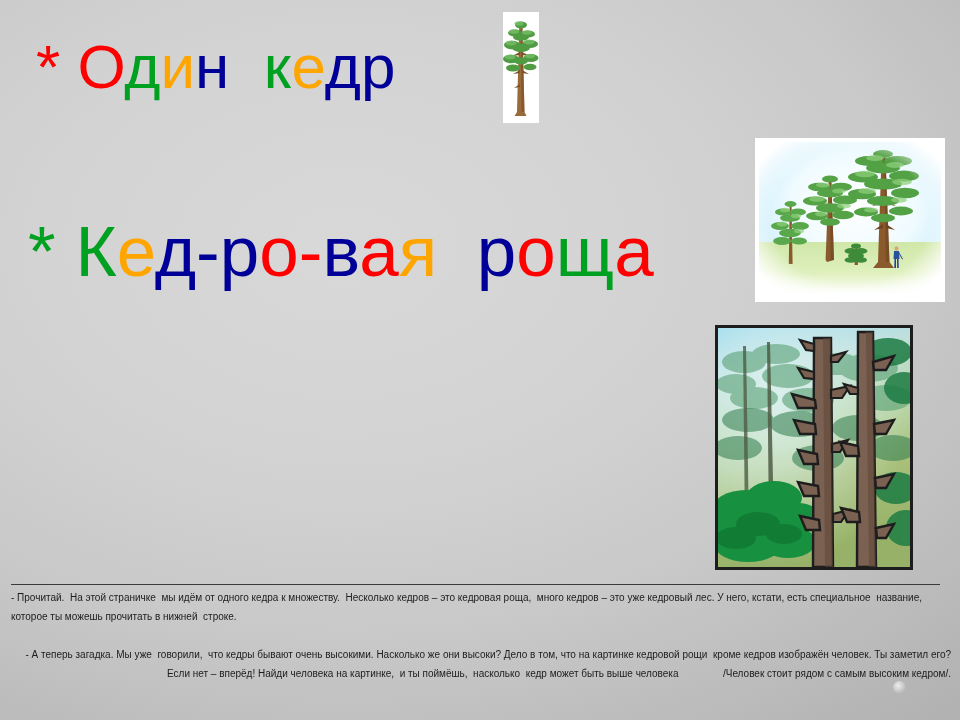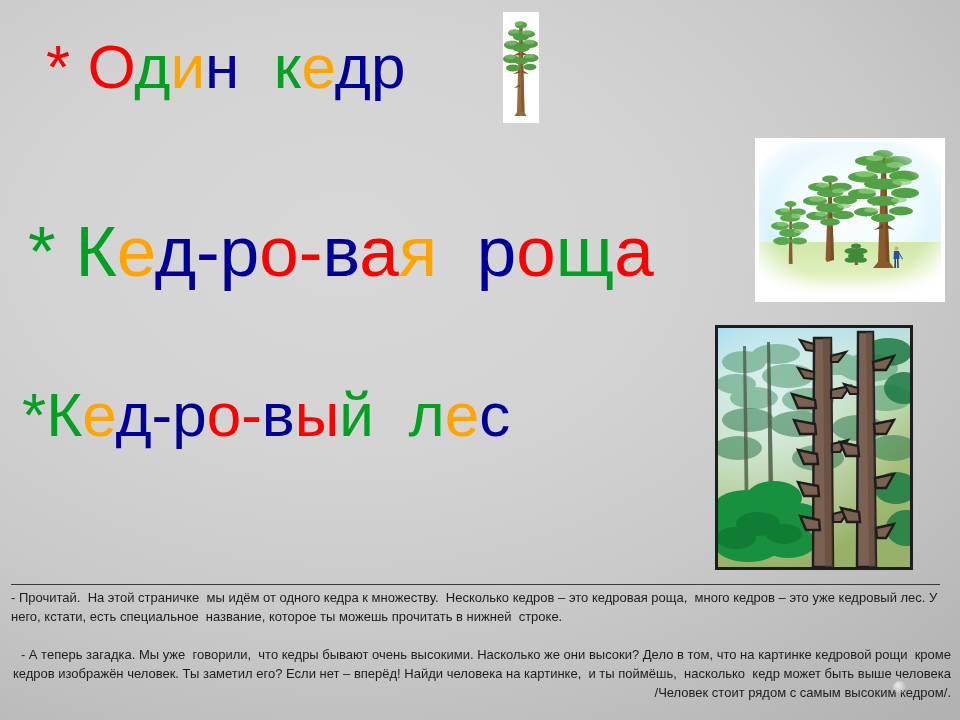--- a/index.html
+++ b/index.html
@@ -17,21 +17,21 @@
 
   
   .wordline{
     position:absolute;
     white-space:pre;
     font-family:"Liberation Sans", sans-serif;
     font-weight:400;
     letter-spacing:0px;
     line-height:1;
   }
-  #line1{left:46px;top:36px;font-size:62px;}
+  #line1{left:36px;top:36px;font-size:62px;}
   #line2{left:28px;top:216px;font-size:71px;}
   #line3{left:22px;top:384px;font-size:62px;}
   #line4{left:72px;top:487px;font-size:72px;font-weight:bold;}
 
   .g{color:#00A020;}
   .o{color:#FFA500;}
   .b{color:#000099;}
   .r{color:#FF0000;}
 
   
@@ -39,21 +39,21 @@
     position:absolute;left:11px;top:584px;width:929px;height:0;
     border-top:1px solid #3a3a3a;
   }
 
   
   .note{
     position:absolute;
     left:11px;
     width:940px;
     font-family:"Liberation Sans", sans-serif;
-    font-size:13px;
+    font-size:10px;
     line-height:19px;
     color:#1c1c1c;
     white-space:pre-wrap;
   }
   #note1{top:588px;}
   #note2{top:645px;text-align:right;}
 
   
   #dot{
     position:absolute;left:893px;top:681px;width:13px;height:13px;
@@ -82,21 +82,20 @@
 </style>
 </head>
 <body>
 
 <div id="slide">
 
   <div class="wordline" id="line1"><span class="r">*</span><span> </span><span class="r">О</span><span class="g">д</span><span class="o">и</span><span class="b">н</span><span>  </span><span class="g">к</span><span class="o">е</span><span class="b">д</span><span class="b">р</span></div>
 
   <div class="wordline" id="line2"><span class="g">*</span><span> </span><span class="g">К</span><span class="o">е</span><span class="b">д</span><span class="b">-</span><span class="b">р</span><span class="r">о</span><span class="r">-</span><span class="b">в</span><span class="r">а</span><span class="o">я</span><span>  </span><span class="b">р</span><span class="r">о</span><span class="g">щ</span><span class="r">а</span></div>
 
-  <div class="wordline" id="line3"><span class="g">*</span><span class="g">К</span><span class="o">е</span><span class="b">д</span><span class="b">-</span><span class="b">р</span><span class="r">о</span><span class="r">-</span><span class="b">в</span><span class="r">ы</span><span class="g">й</span><span>  </span><span class="g">л</span><span class="o">е</span><span class="b">с</span></div>
 
 
   <div id="sep"></div>
 
   <div class="note" id="note1">- Прочитай.  На этой страничке  мы идём от одного кедра к множеству.  Несколько кедров – это кедровая роща,  много кедров – это уже кедровый лес. У него, кстати, есть специальное  название, которое ты можешь прочитать в нижней  строке.</div>
   <div class="note" id="note2">- А теперь загадка. Мы уже  говорили,  что кедры бывают очень высокими. Насколько же они высоки? Дело в том, что на картинке кедровой рощи  кроме кедров изображён человек. Ты заметил его? Если нет – вперёд! Найди человека на картинке,  и ты поймёшь,  насколько  кедр может быть выше человека                /Человек стоит рядом с самым высоким кедром/.</div>
 
   <div id="dot"></div>
 
   <div class="pic" id="pic-single">

